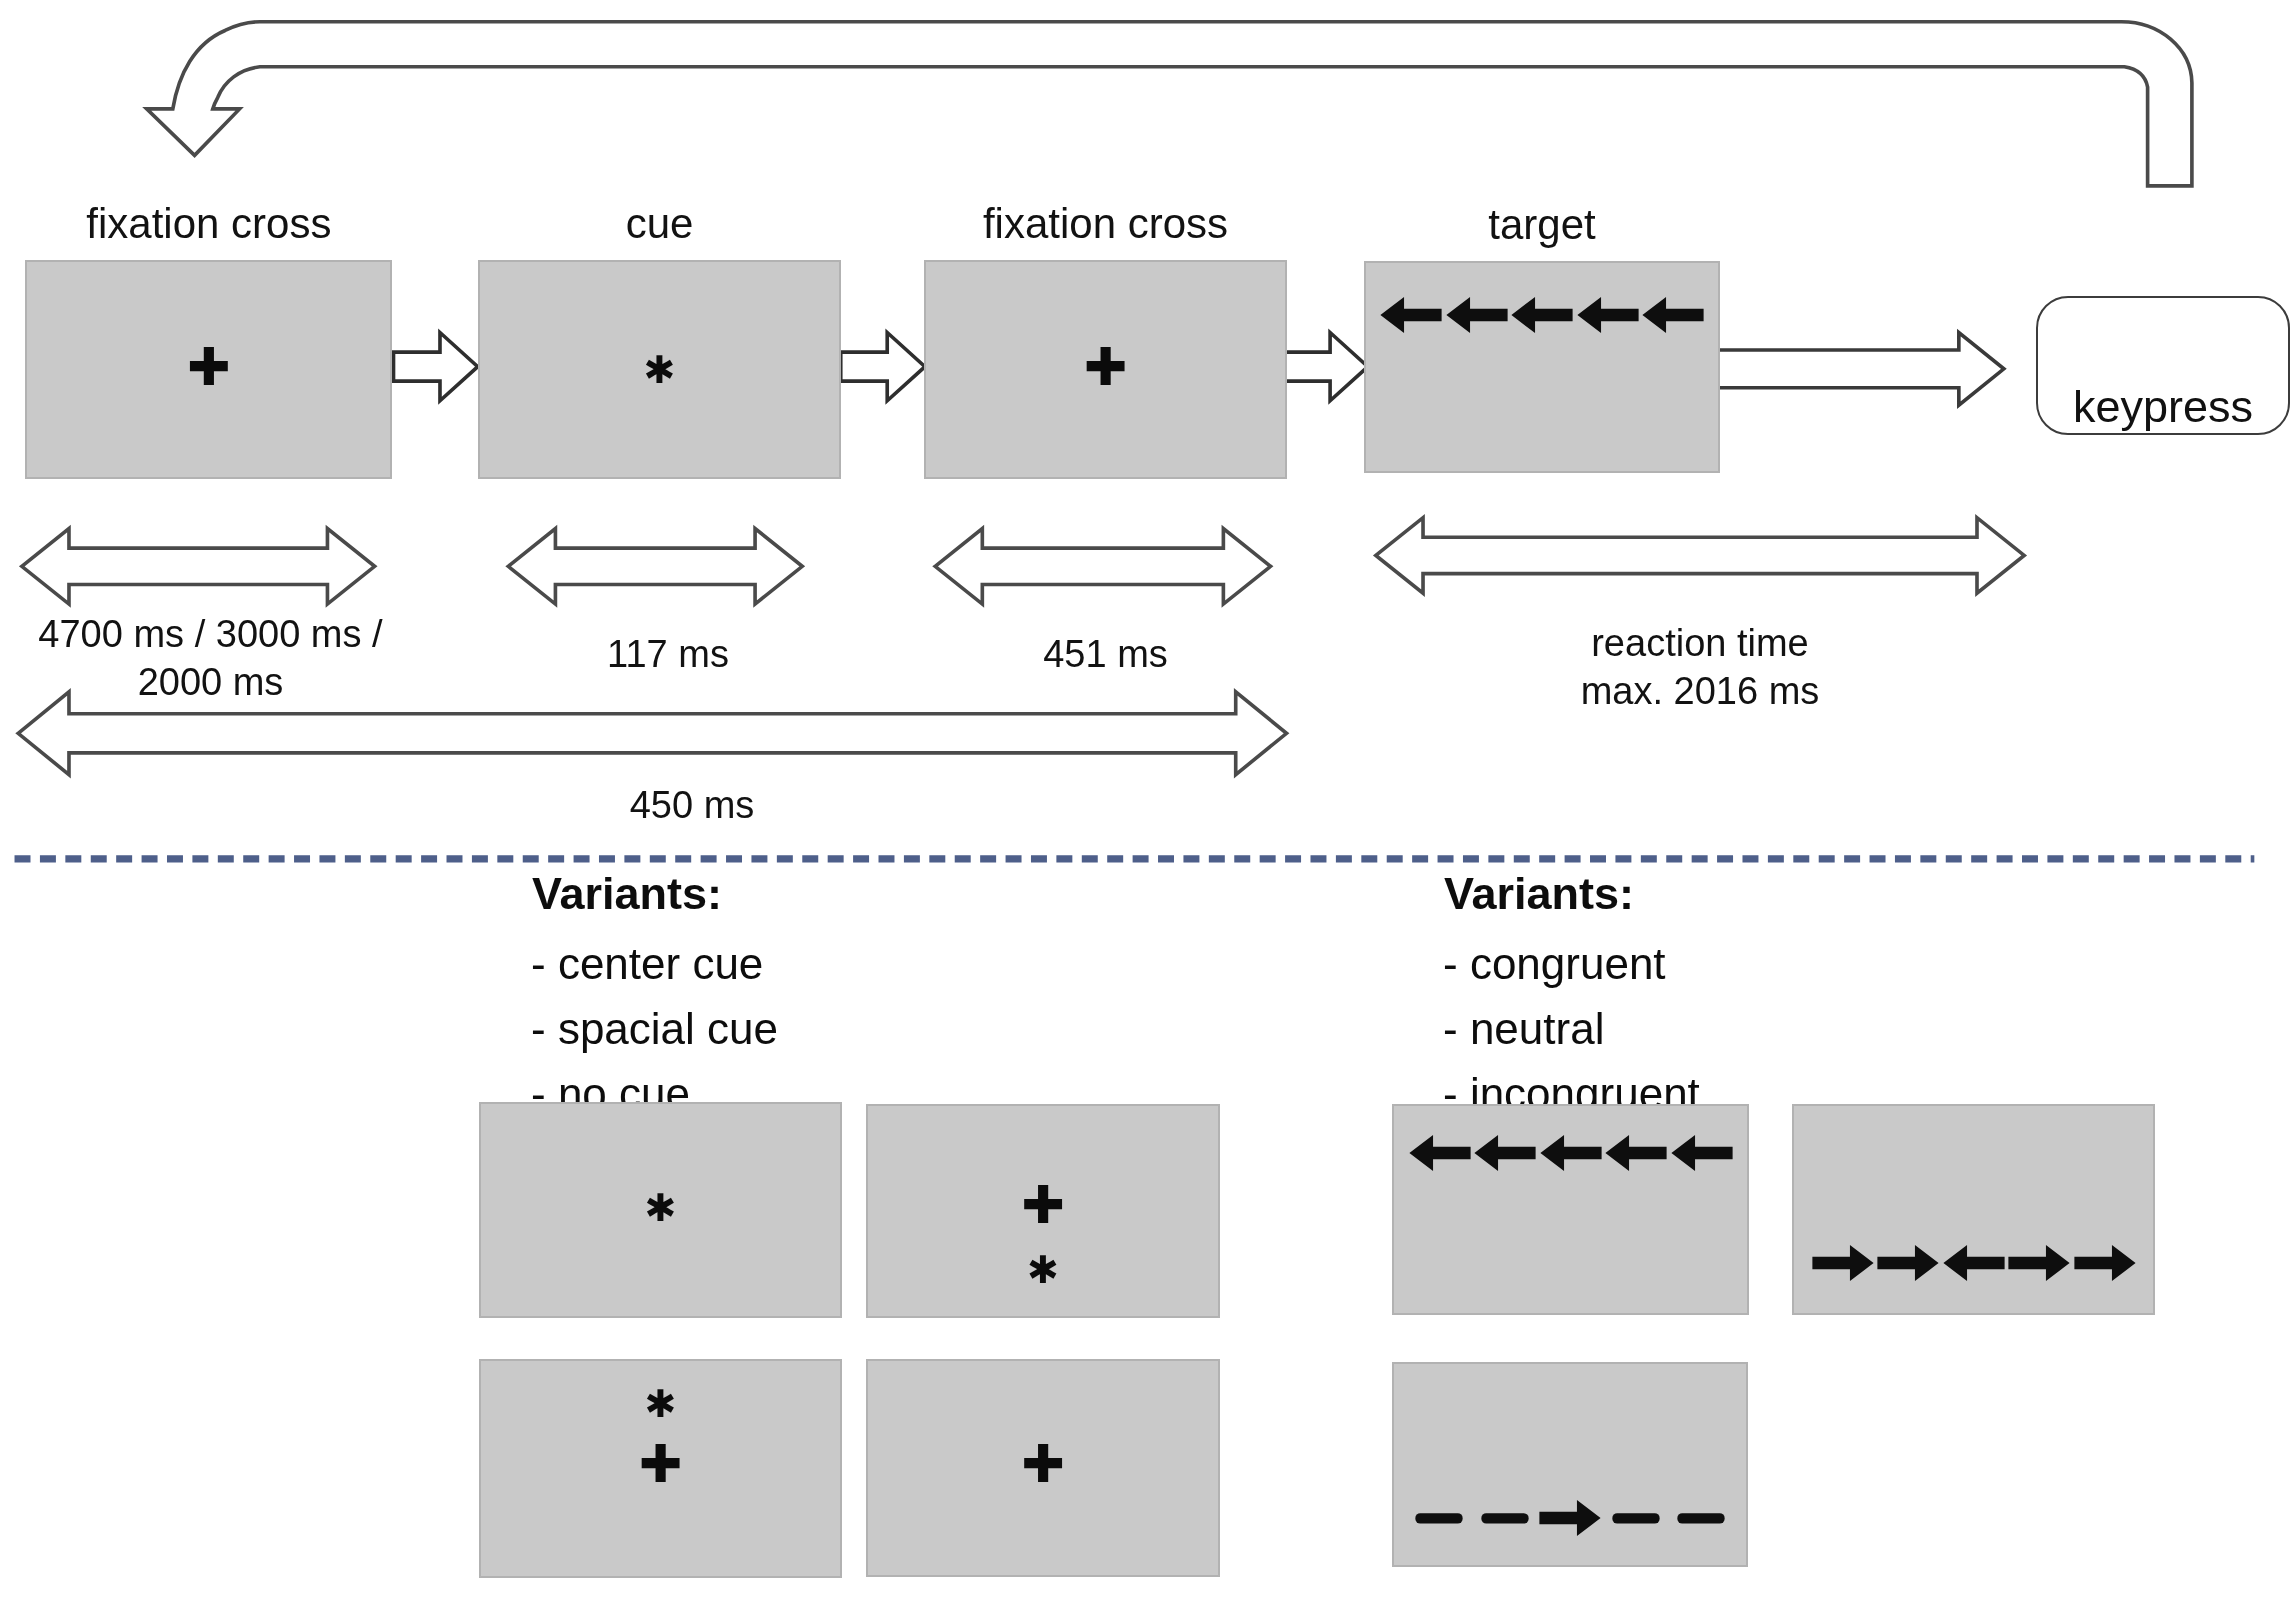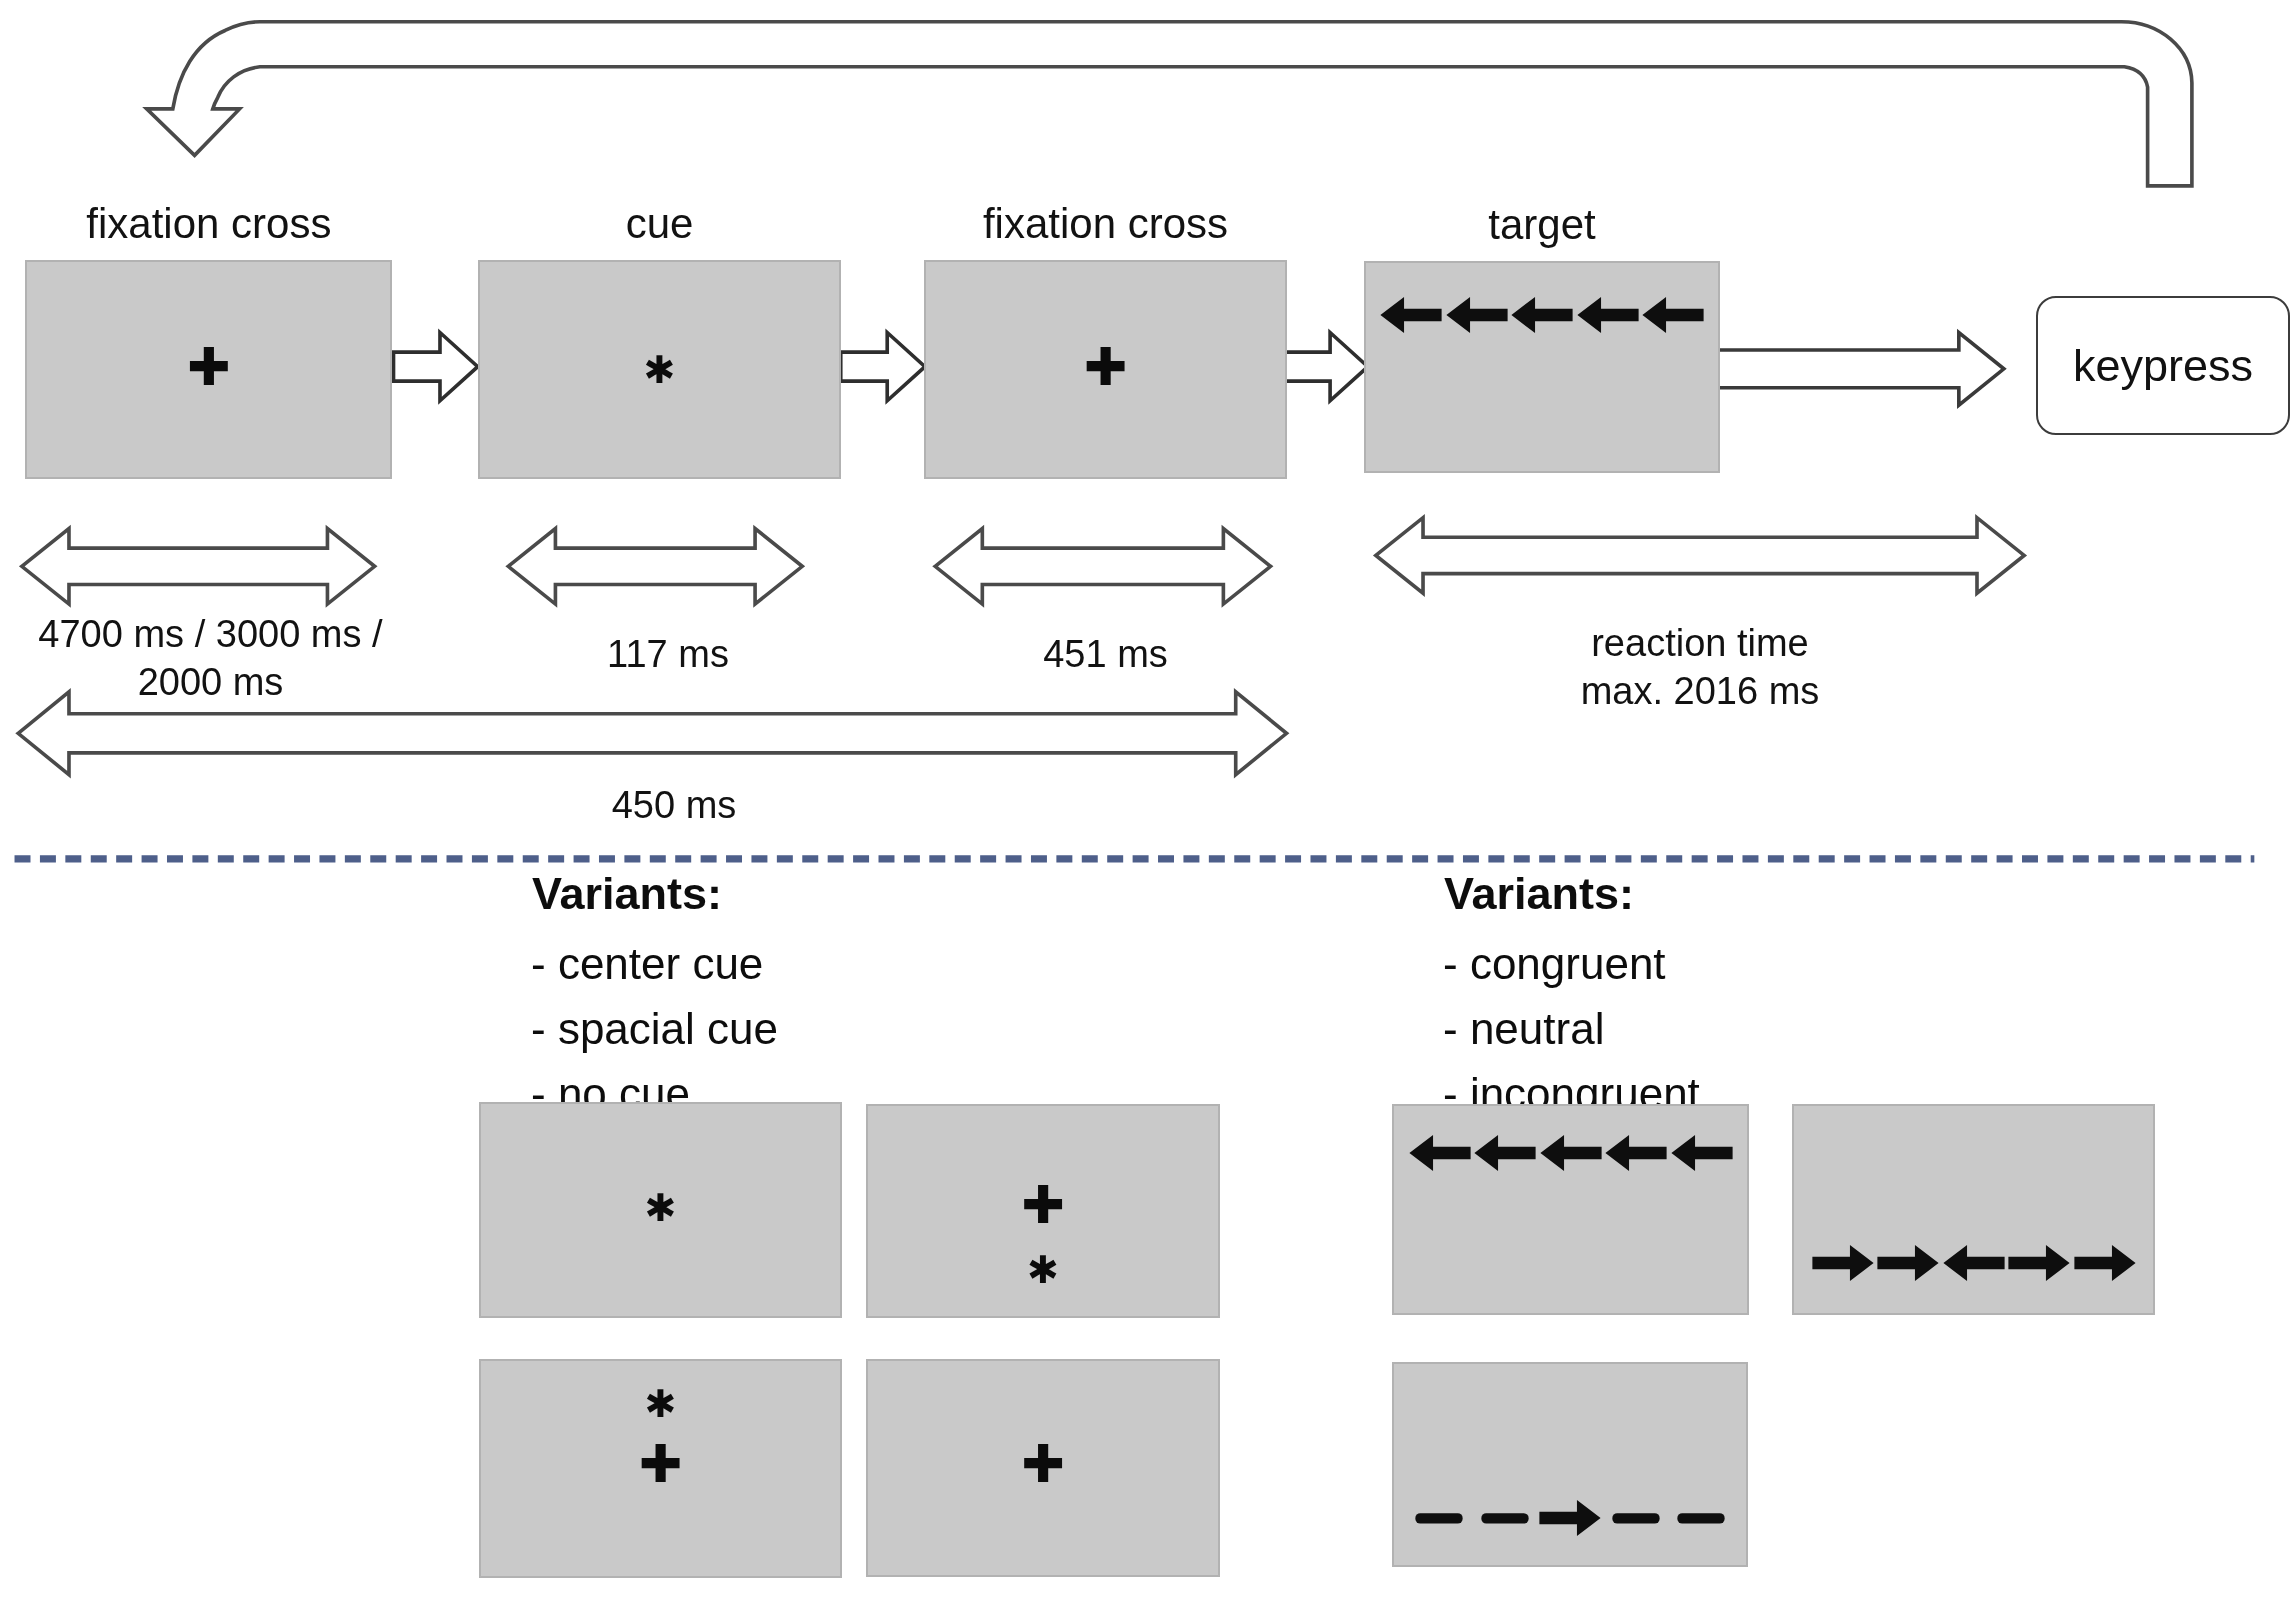--- a/index.html
+++ b/index.html
@@ -67,23 +67,23 @@
     color:#0d0d0d;
     white-space:nowrap;
     margin-left:39px;
   }
   .keypress-box{
     position:absolute;
     left:2036px;top:296px;
     width:254px;height:139px;
     background:#ffffff;
     border:2.9px solid #3c3c3c;
-    border-radius:20px;
+    border-radius:32px;
     box-sizing:border-box;
-    display:flex;align-items:center;justify-content:center;
+    display:flex;align-items:flex-end;justify-content:center;
     font-size:45px;
     color:#111111;
   }
 </style>
 </head>
 <body>
 
 <div id="canvas">
 
   <svg class="connectors" width="2295" height="1598" viewBox="0 0 3161 2201">
@@ -156,21 +156,21 @@
   <div class="duration" style="left:14.5px;width:392px;top:610px;">
     <div>4700 ms / 3000 ms /</div>
     <div>2000 ms</div>
   </div>
   <div class="duration" style="left:508px;width:320px;top:630px;">117 ms</div>
   <div class="duration" style="left:935px;width:341px;top:630px;">451 ms</div>
   <div class="duration" style="left:1376px;width:648px;top:619px;">
     <div>reaction time</div>
     <div>max. 2016 ms</div>
   </div>
-  <div class="duration" style="left:514px;width:320px;top:781px;text-align:center;">450 ms</div>
+  <div class="duration" style="left:532px;width:320px;top:781px;text-align:center;">450 ms</div>
 
   <div class="variants-heading" style="left:492px;top:868px;">Variants:</div>
   <div class="variants-list" style="left:492px;top:931px;">
     <div>- center cue</div>
     <div>- spacial cue</div>
     <div>- no cue</div>
   </div>
 
   <div class="variants-heading" style="left:1404px;top:868px;">Variants:</div>
   <div class="variants-list" style="left:1404px;top:931px;">

